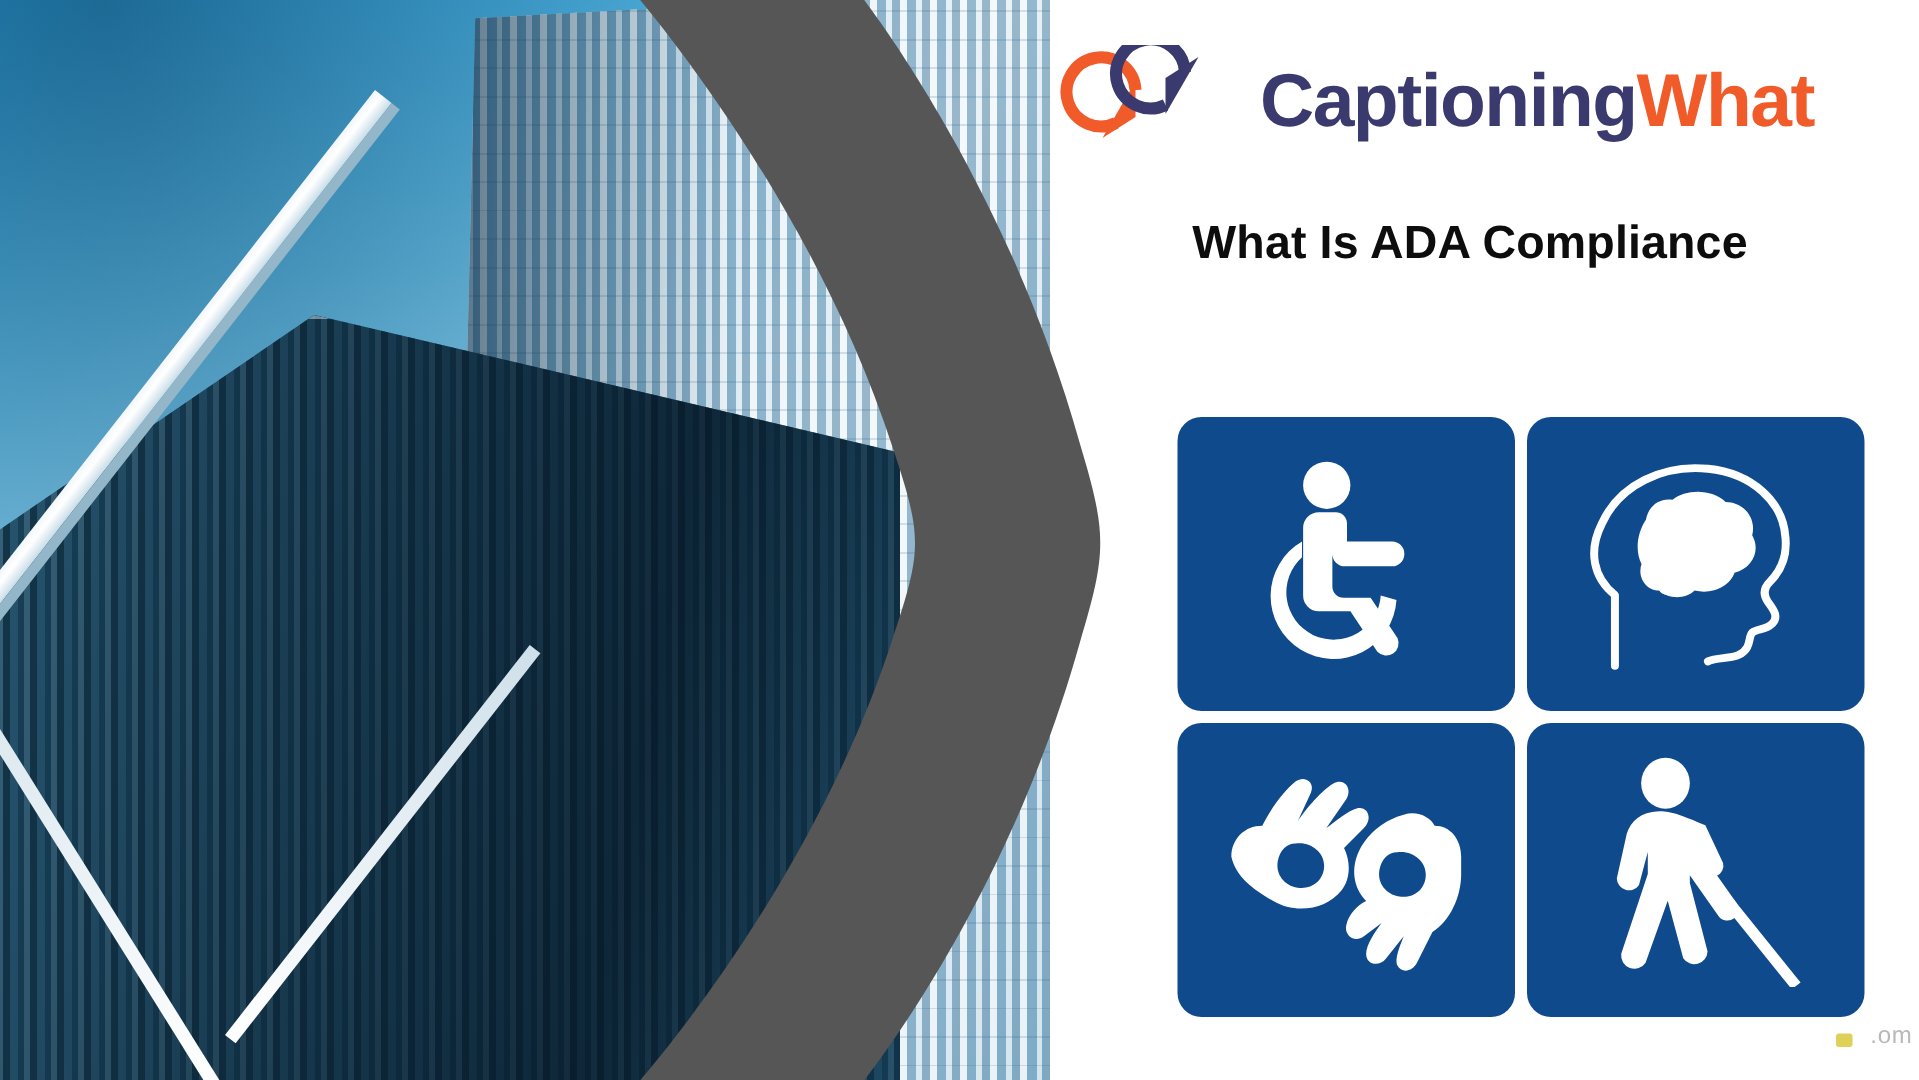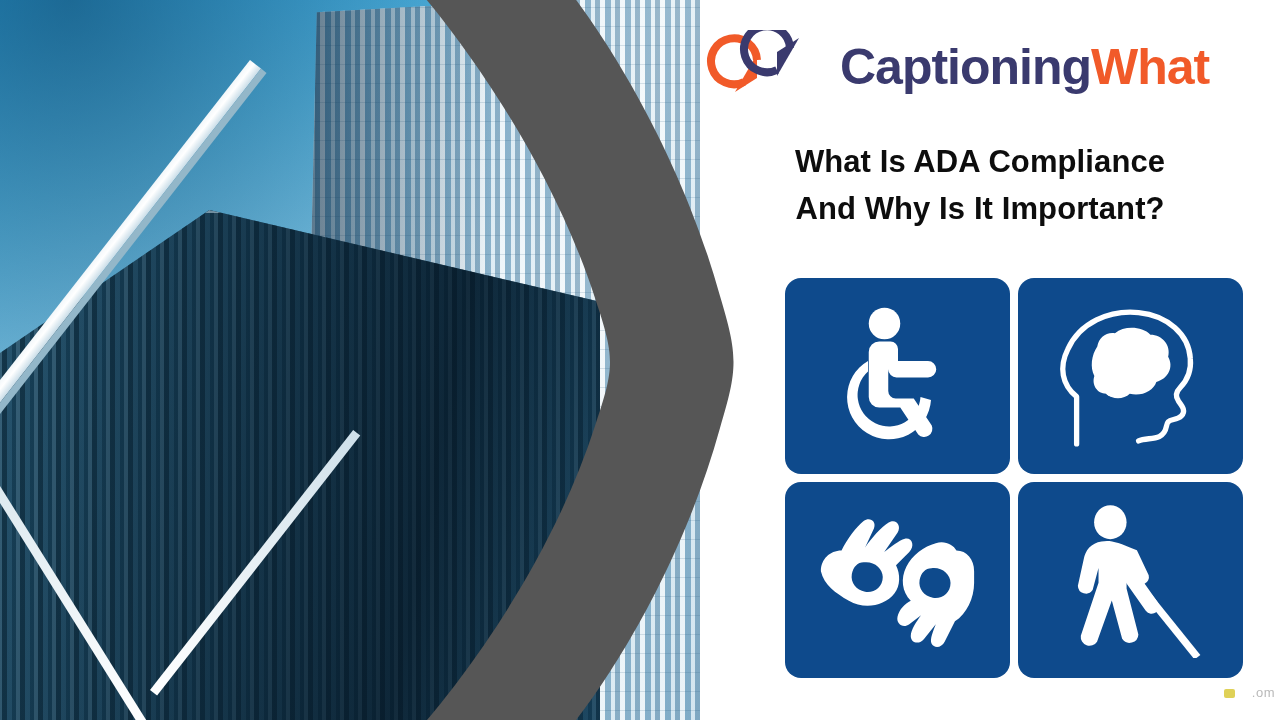--- a/index.html
+++ b/index.html
@@ -78,21 +78,21 @@
 
   .title{position:absolute;left:0;top:126px;width:560px;text-align:center;
      color:#0d0d0d;font-size:31px;font-weight:700;line-height:1.52;letter-spacing:.1px;margin-top:12px;}
   .title .ln{display:block;}
 
   .icons{position:absolute;left:85px;top:278px;width:470px;
      display:grid;grid-template-columns:225px 225px;grid-template-rows:196px 196px;gap:8px;}
   .tile{background:#0e4a8c;border-radius:16px;display:flex;align-items:center;justify-content:center;}
   .tile svg{display:block;}
 
-  .wm{position:absolute;right:4px;bottom:20px;font-size:13px;color:#b9b9b9;letter-spacing:.5px;}
+  .wm{position:absolute;right:4px;bottom:20px;font-size:16px;color:#b9b9b9;letter-spacing:.5px;}
   .wm-dot{position:absolute;right:44px;bottom:22px;width:11px;height:9px;background:#d9c93a;opacity:.85;border-radius:2px;}
 </style>
 </head>
 <body>
 
 <div class="slide">
 
   <div class="photo-wrap">
     <div class="photo"></div>
     <div class="sky-vig"></div>
@@ -143,21 +143,20 @@
                  A 23 23 0 1 1 85 18" fill="none" stroke="#3a3a6e" stroke-width="8" stroke-linecap="butt"></path>
         <polygon points="72,46 72,22 94,8" fill="#3a3a6e"></polygon>
       </svg>
       <div class="logo-text">
         <span class="c1">Captioning</span><span class="c2">What</span>
       </div>
     </div>
 
     <div class="title">
       <span class="ln">What Is ADA Compliance</span>
-      <span class="ln">And Why Is It Important?</span>
     </div>
 
     <div class="icons">
 
       <div class="tile">
         <svg width="150" height="150" viewBox="0 0 100 100">
           <g fill="#ffffff">
             <circle cx="41" cy="15" r="10.5"></circle>
             <path d="M33 27 h12 a5 5 0 0 1 5 5 v8 h20 a5.5 5.5 0 0 1 0 11 H49
                      a5.5 5.5 0 0 1 -5.5 -5.5 V46

